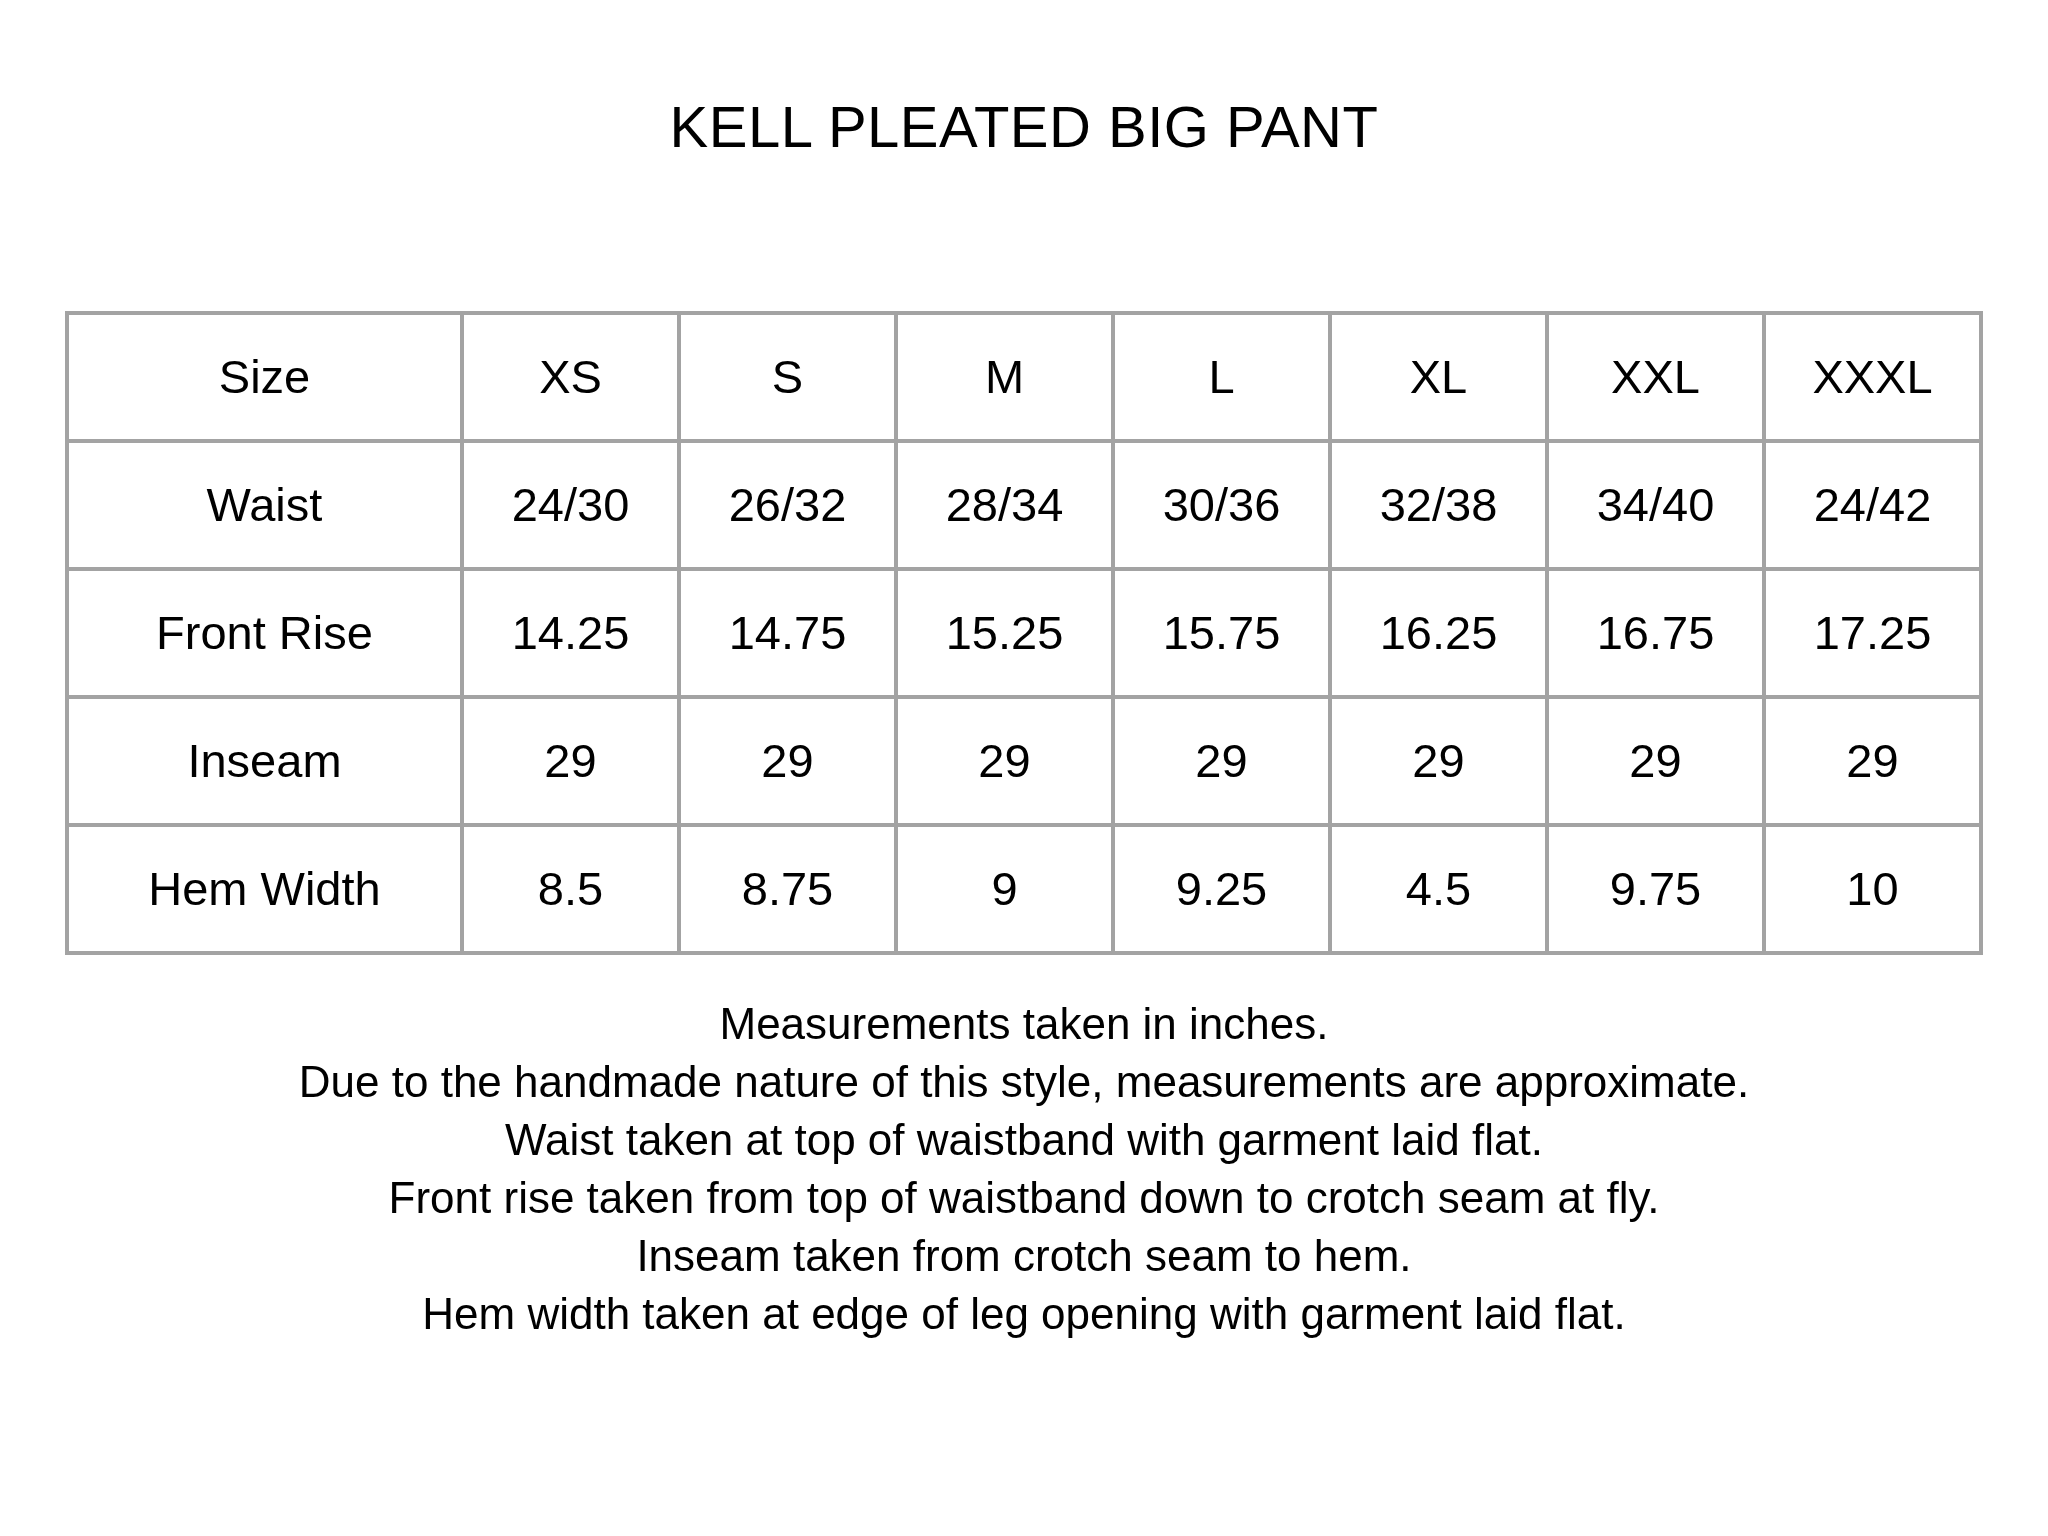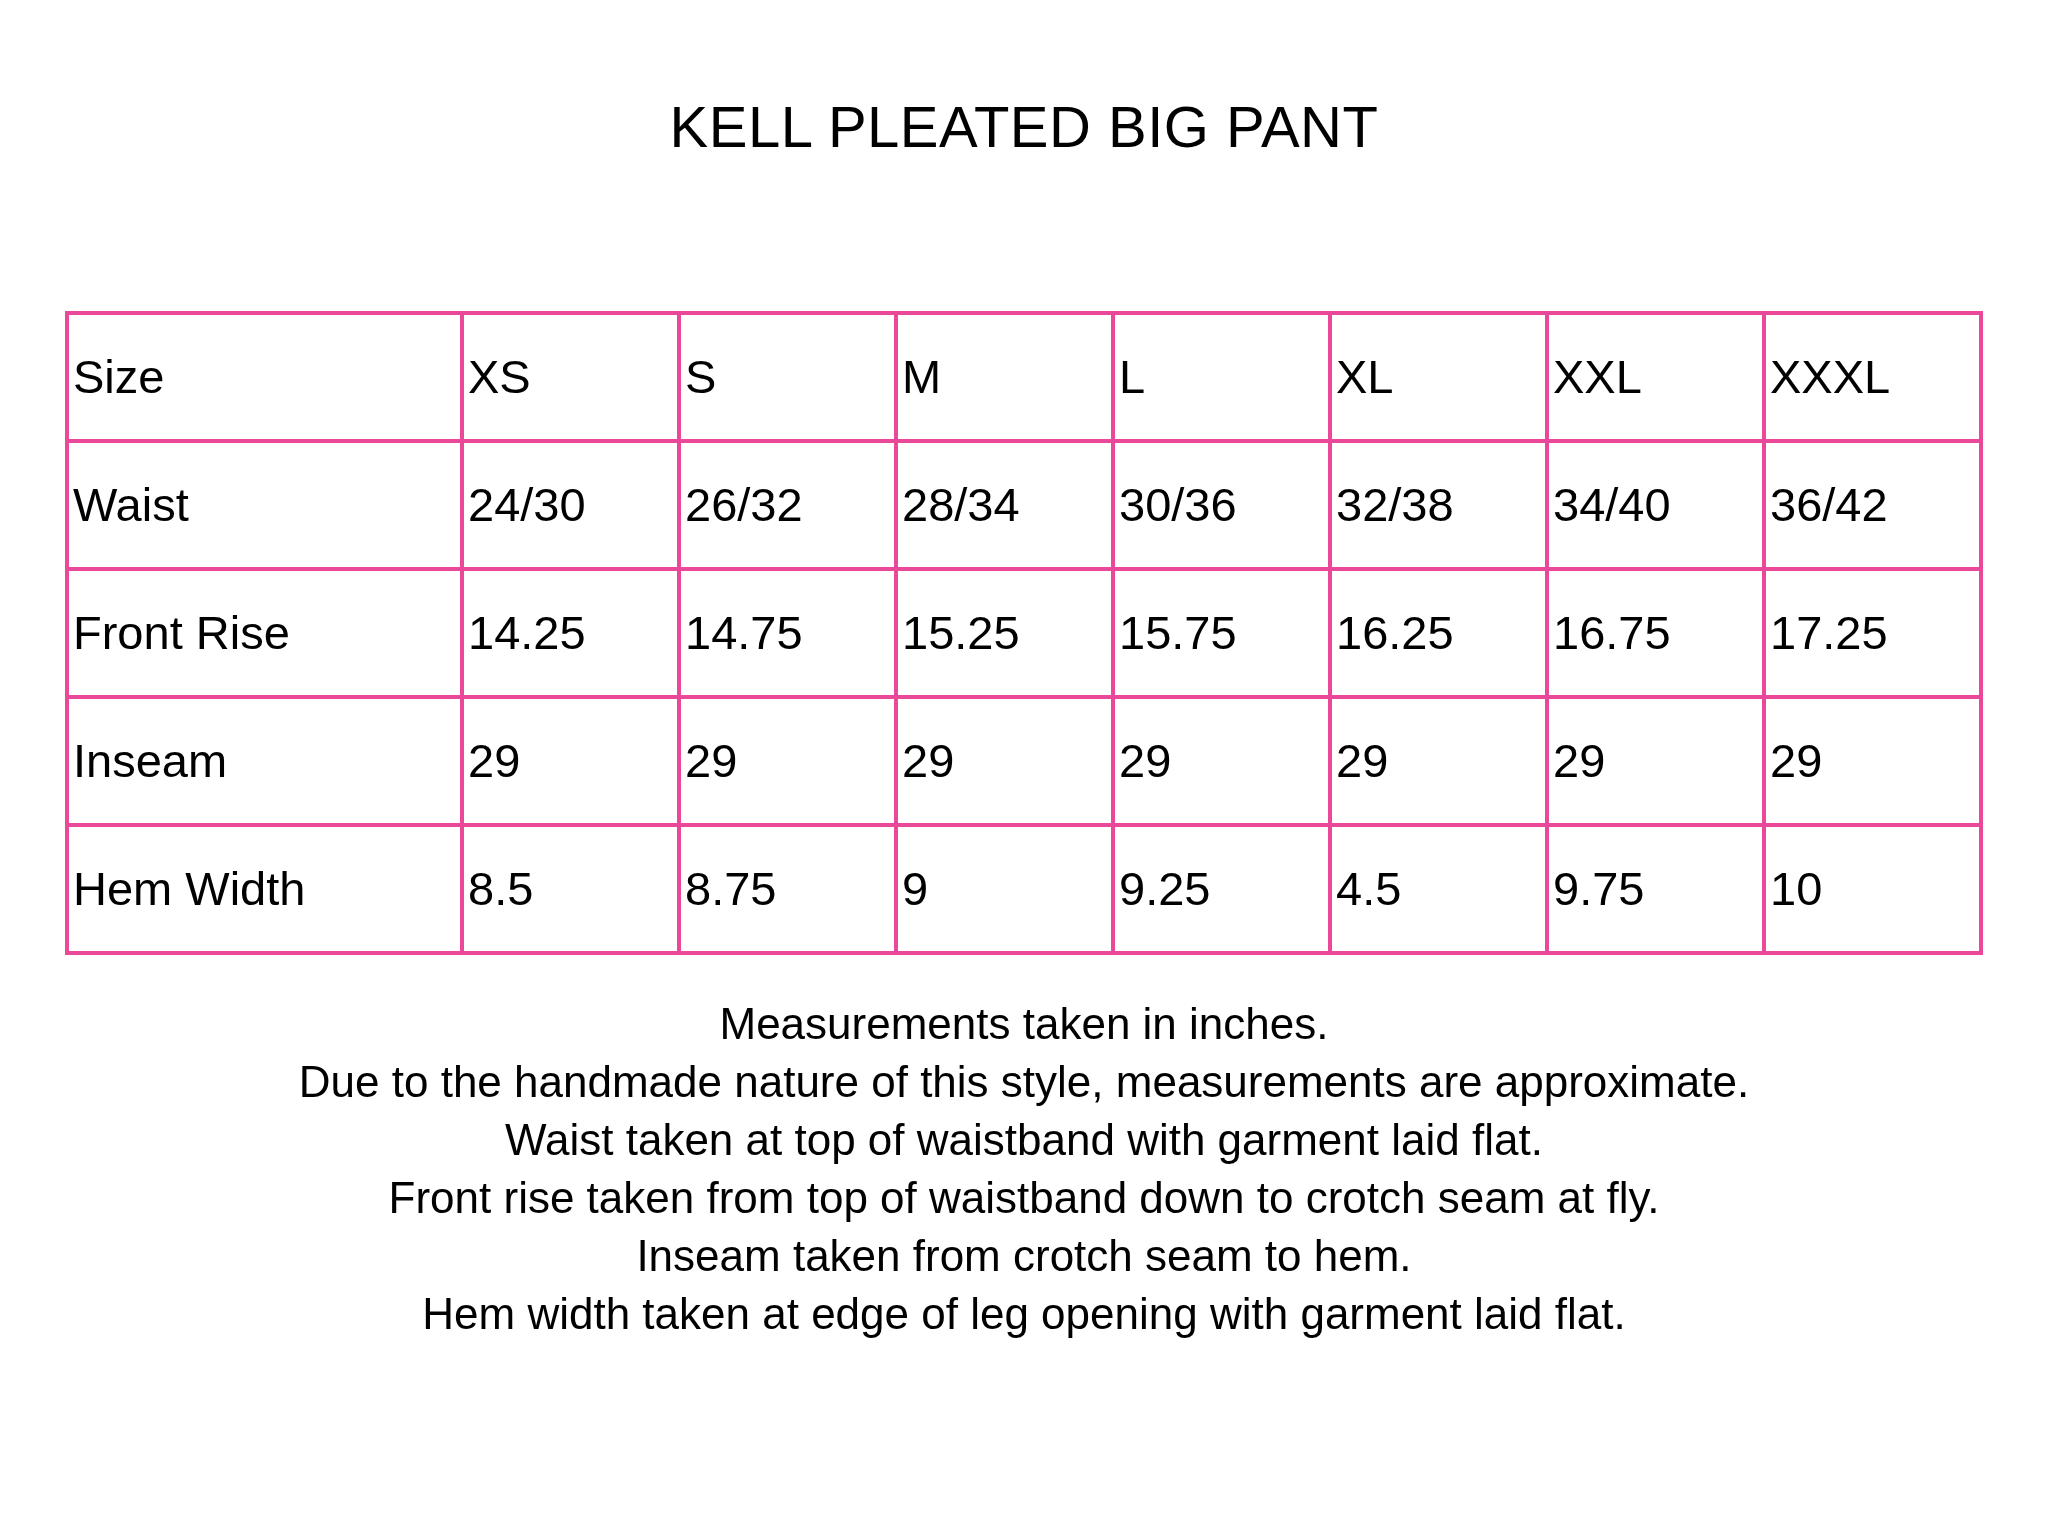--- a/index.html
+++ b/index.html
@@ -36,22 +36,22 @@
     display: flex;
     justify-content: center;
   }
   table.size-chart {
     border-collapse: collapse;
     width: 1915px;
     table-layout: fixed;
   }
   table.size-chart td,
   table.size-chart th {
-    border: 4px solid #ec4899;
-    text-align: left;
+    border: 4px solid #a3a3a3;
+    text-align: center;
     vertical-align: middle;
     font-weight: 400;
     font-size: 47px;
     height: 124px;
     padding: 0 4px;
     white-space: nowrap;
   }
   table.size-chart col.label-col { width: 395px; }
   table.size-chart col.data-col  { width: 217px; }
   .note-block {
@@ -99,21 +99,21 @@
       </thead>
       <tbody>
         <tr>
           <td>Waist</td>
           <td>24/30</td>
           <td>26/32</td>
           <td>28/34</td>
           <td>30/36</td>
           <td>32/38</td>
           <td>34/40</td>
-          <td>36/42</td>
+          <td>24/42</td>
         </tr>
         <tr>
           <td>Front Rise</td>
           <td>14.25</td>
           <td>14.75</td>
           <td>15.25</td>
           <td>15.75</td>
           <td>16.25</td>
           <td>16.75</td>
           <td>17.25</td>

